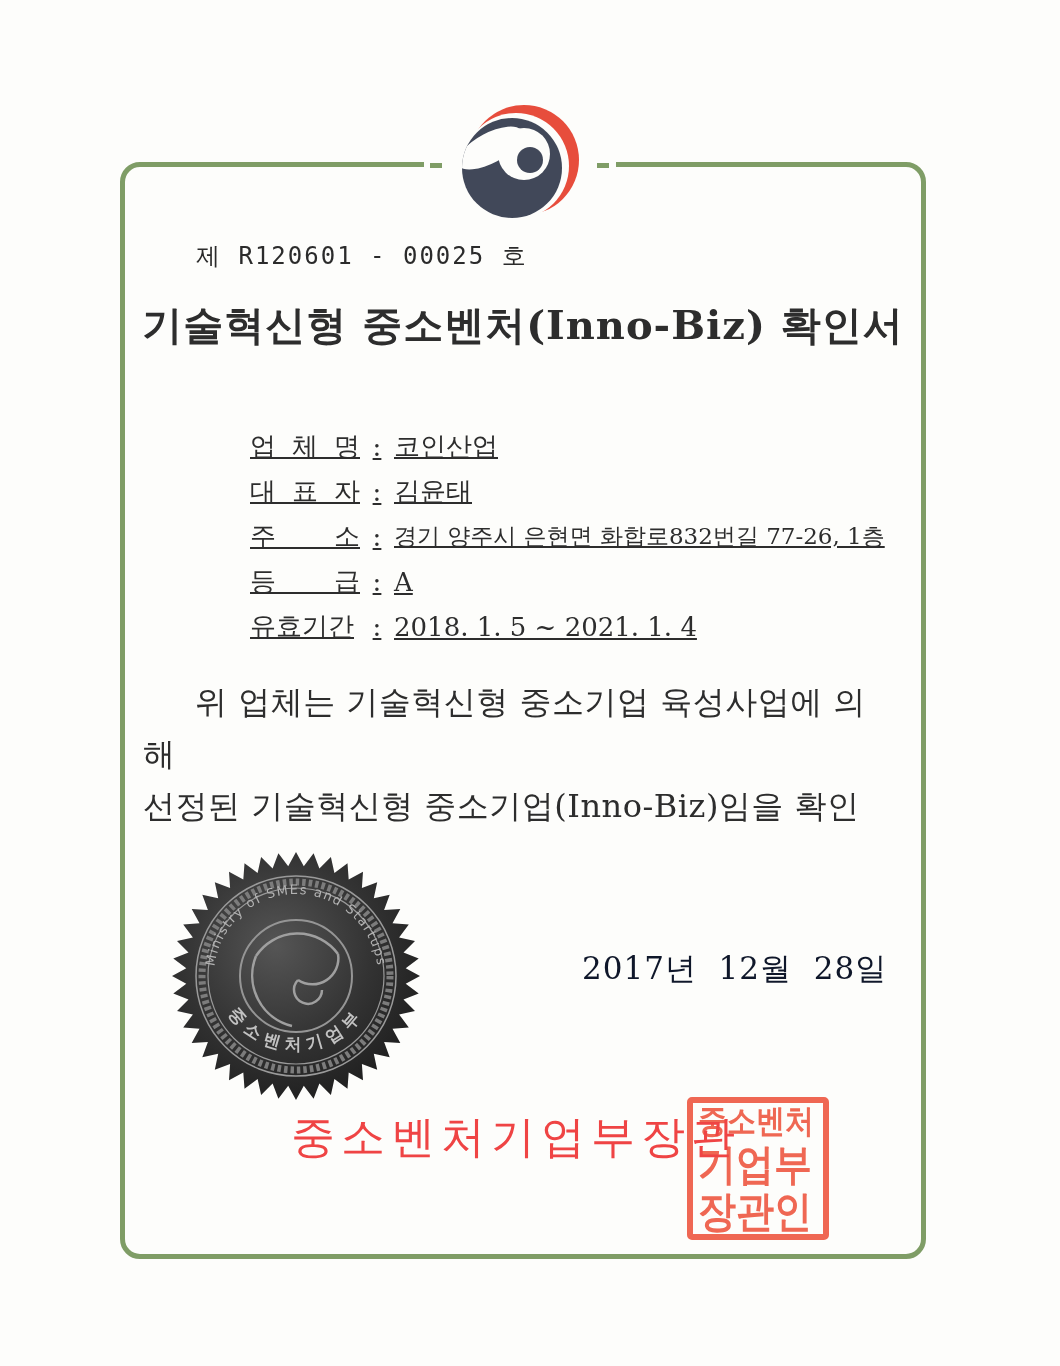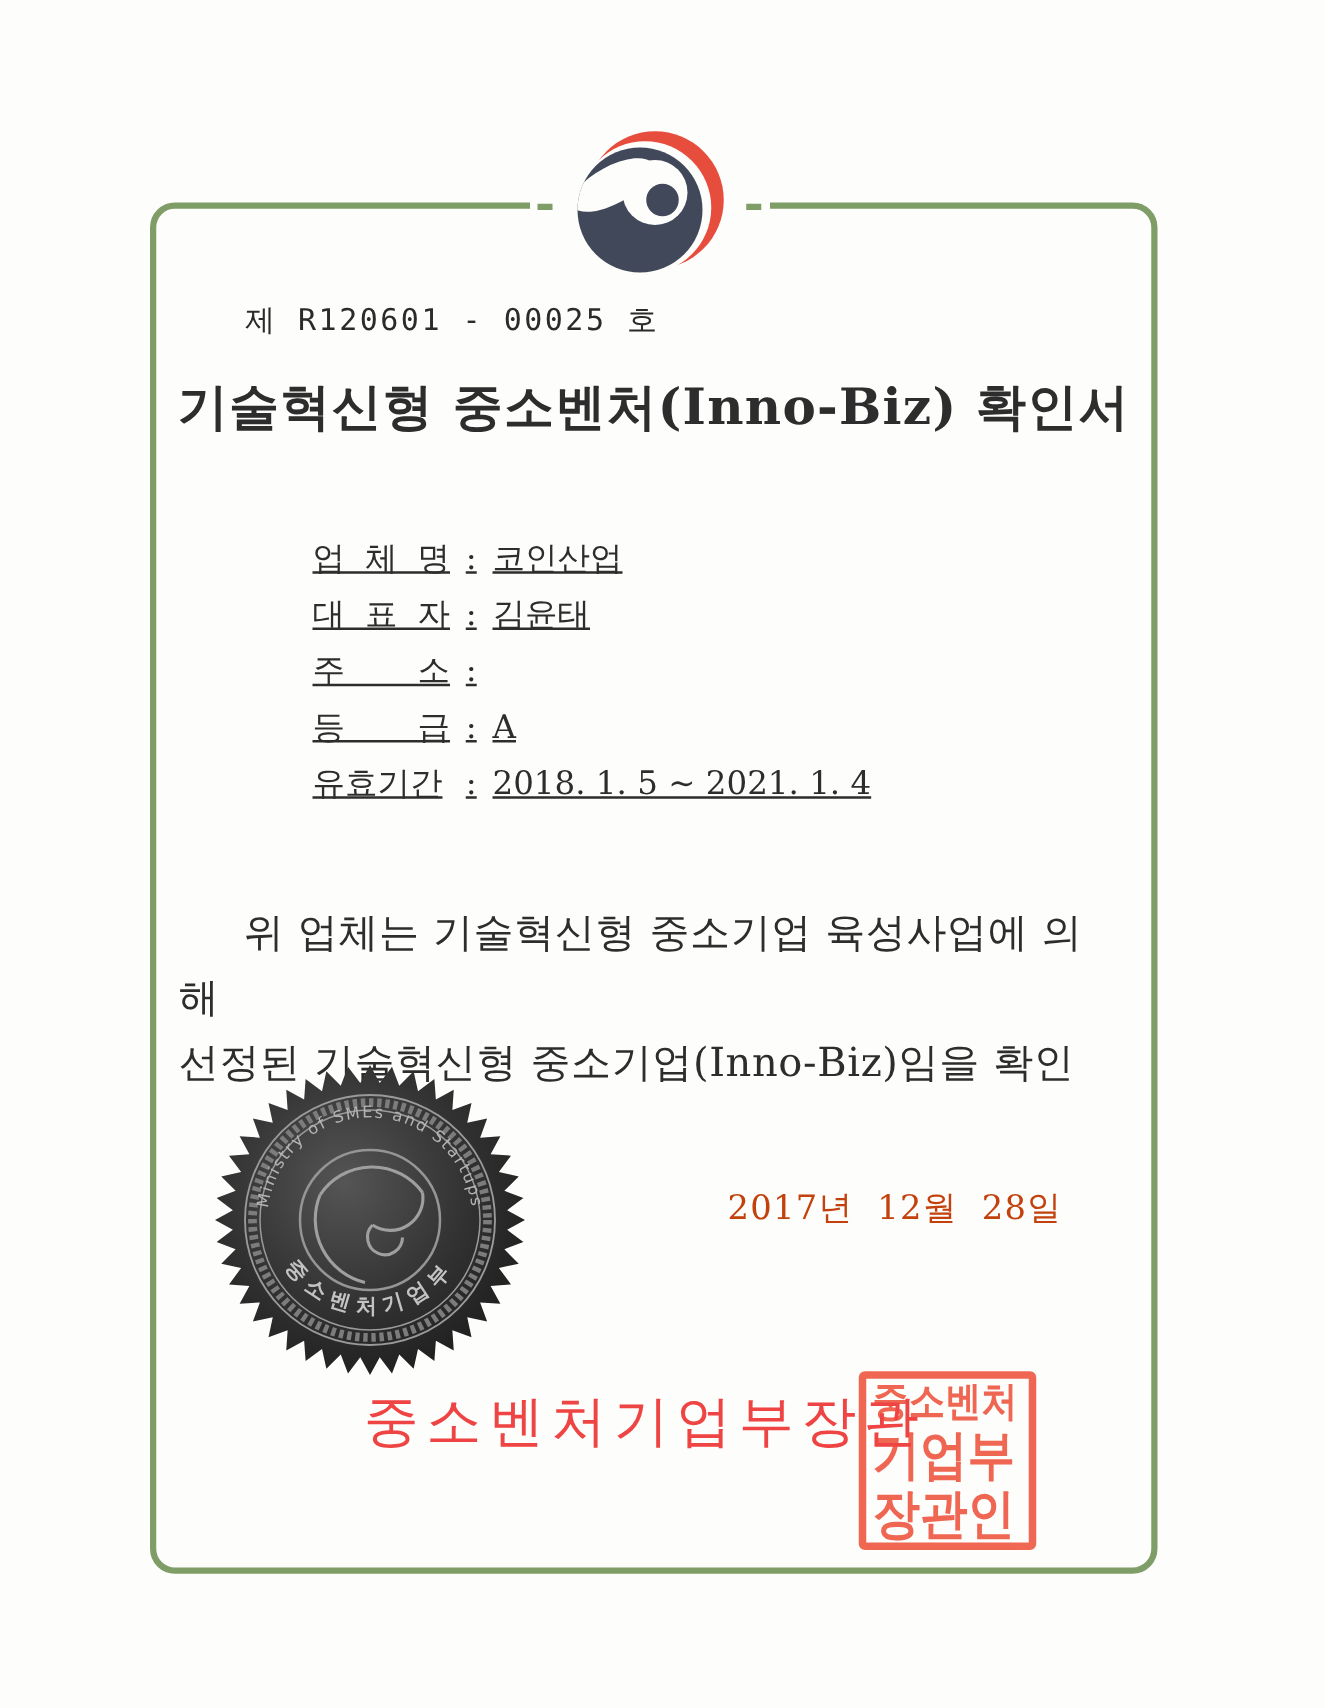--- a/index.html
+++ b/index.html
@@ -88,43 +88,43 @@
     text-align-last: justify;
     flex: 0 0 110px;
   }
   .field-colon { flex: 0 0 34px; text-align: center; }
   .field-value { white-space: pre; }
   .field-row.address .field-value { font-size: 23px; }
 
   
   .body-text {
     position: absolute;
-    left: 143px; top: 720px;
+    left: 143px; top: 676px;
     width: 748px;
     font-size: 32px;
     line-height: 52px;
     color: #2d2d2d;
     letter-spacing: 0.5px;
   }
   .body-line.indent { text-indent: 52px; }
 
   
   .foil-seal {
     position: absolute;
     left: 170px; top: 850px;
     width: 252px; height: 252px;
     z-index: 2;
   }
 
   
   .date-line {
     position: absolute;
     left: 582px; top: 948px;
-    font-size: 27px;
-    color: #c2410c;
+    font-size: 31px;
+    color: #0f172a;
     white-space: pre;
     letter-spacing: 1px;
   }
 
   
   .red-stamp {
     position: absolute;
     left: 687px; top: 1066px;
     width: 142px; height: 143px;
     border: 6px solid #ee5b45;
@@ -203,20 +203,21 @@
       <span class="field-value">코인산업</span>
     </div>
     <div class="field-row">
       <span class="field-label">대 표 자</span>
       <span class="field-colon">:</span>
       <span class="field-value">김윤태</span>
     </div>
     <div class="field-row address">
       <span class="field-label">주 소</span>
       <span class="field-colon">:</span>
+      <span class="field-value">경기 양주시 은현면 화합로832번길 77-26, 1층</span>
     </div>
     <div class="field-row">
       <span class="field-label">등 급</span>
       <span class="field-colon">:</span>
       <span class="field-value">A</span>
     </div>
     <div class="field-row">
       <span class="field-label">유효기간</span>
       <span class="field-colon">:</span>
       <span class="field-value">2018. 1. 5 ~ 2021. 1. 4</span>

